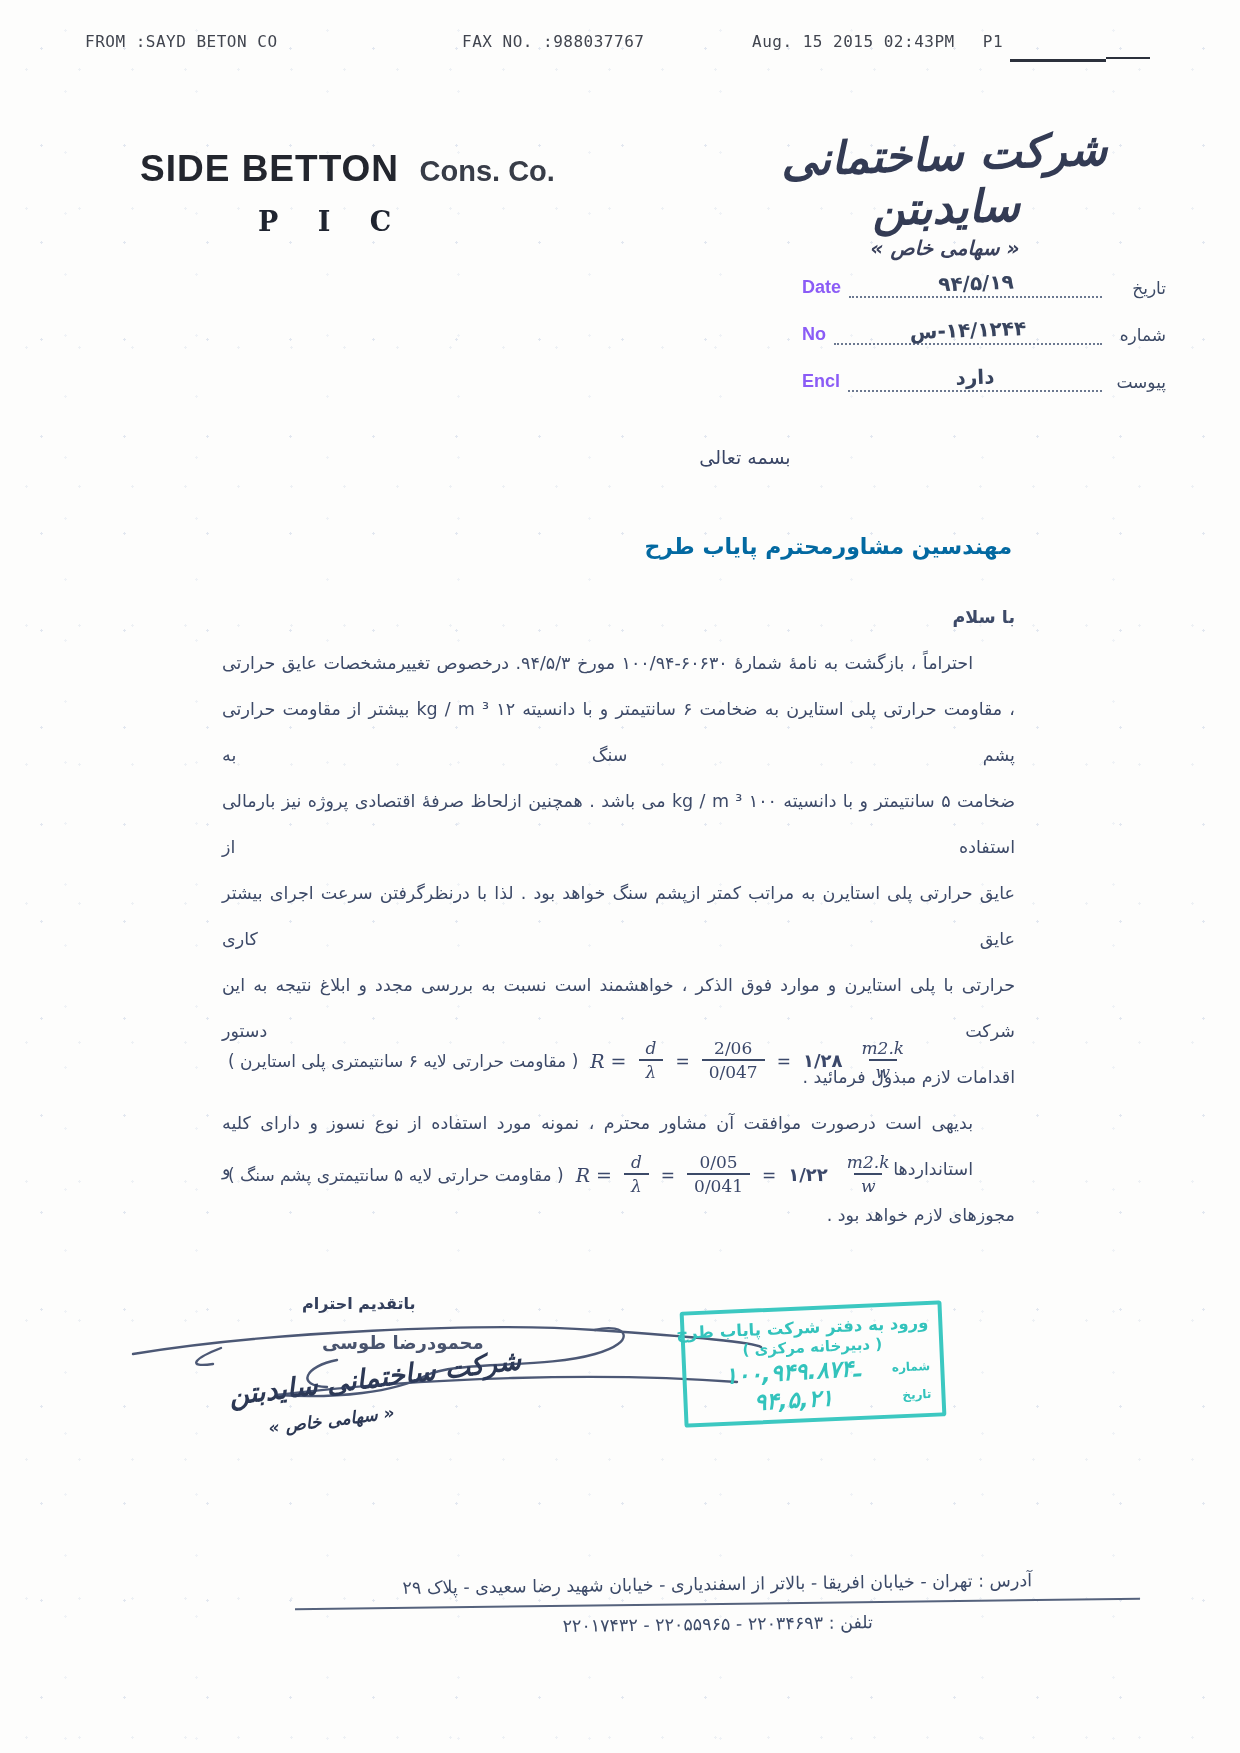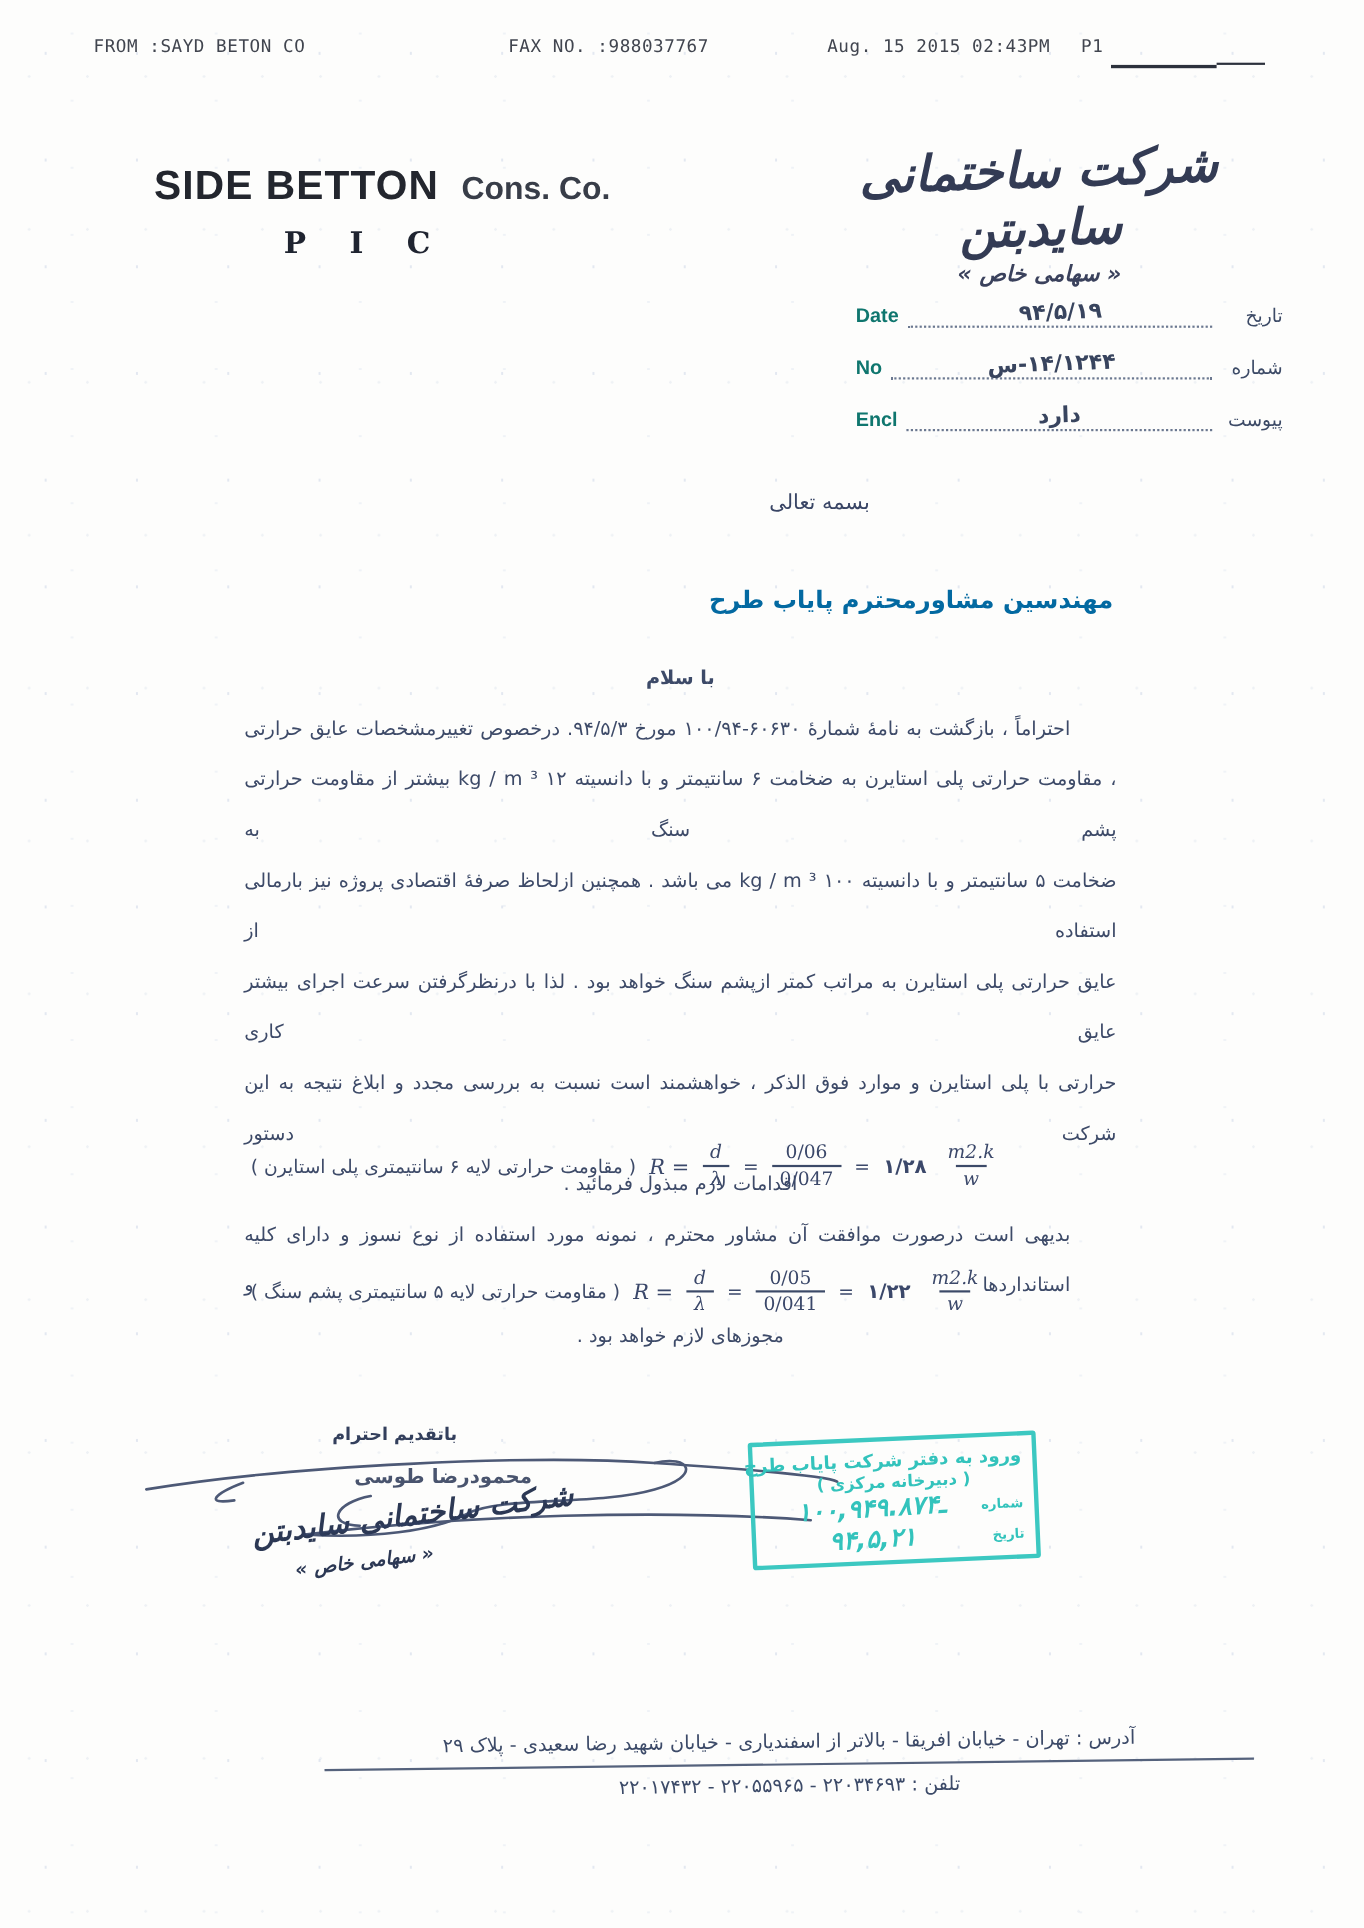--- a/index.html
+++ b/index.html
@@ -23,32 +23,32 @@
   .fax-rule2{background:#2c313c;height:2px;}
   
   .co-en{font-family:"Liberation Sans","DejaVu Sans",sans-serif;white-space:nowrap;}
   .co-en .main{font-size:37px;font-weight:800;letter-spacing:1px;color:#23262e;}
   .co-en .suffix{font-size:29px;font-weight:600;color:#383d48;margin-left:16px;}
   .pic{font-family:"DejaVu Serif",serif;font-weight:700;font-size:27px;letter-spacing:15px;color:#1f2430;}
   .co-fa{font-size:45px;font-weight:700;font-style:italic;color:#333b54;text-align:center;transform:rotate(-2deg);}
   .co-fa-type{font-size:20px;font-weight:700;font-style:italic;color:#3a415c;text-align:center;}
   
   .meta-row{display:flex;align-items:flex-end;gap:8px;height:32px;margin-bottom:15px;}
-  .meta-en{font-size:18px;font-weight:600;color:#0f766e;font-family:"Liberation Sans","DejaVu Sans",sans-serif;}
+  .meta-en{font-size:18px;font-weight:600;color:#8b5cf6;font-family:"Liberation Sans","DejaVu Sans",sans-serif;margin-left:24px;}
   .leader{position:relative;flex:1;border-bottom:2px dotted #6b7890;height:26px;}
   .leader .value{position:absolute;left:50%;bottom:1px;transform:translateX(-50%) rotate(-2deg);
     white-space:nowrap;font-weight:700;font-size:20px;color:#38445e;}
   .meta-fa{font-size:17px;color:#3c4a66;width:56px;text-align:right;}
   
   .center-txt{text-align:center;}
   .b19{font-size:19px;font-weight:400;color:#394565;}
   .title-fa{font-size:22px;font-weight:700;color:#0369a1;text-align:right;}
   .body-fa{font-size:17.5px;line-height:46px;color:#3d4a68;}
   .body-fa .jl{text-align:justify;text-align-last:justify;}
-  .body-fa .rl{text-align:center;}
+  .body-fa .rl{text-align:right;}
   .body-fa .ind{padding-right:42px;}
   .body-fa .bold{font-weight:700;}
   
   .formula{display:flex;align-items:center;gap:12px;font-size:18px;color:#3b486a;}
   .formula .desc{direction:rtl;font-size:17px;color:#3d4a68;white-space:nowrap;}
   .formula .sym{font-family:"DejaVu Serif",serif;font-style:italic;font-size:19px;}
   .formula .op{font-size:17px;}
   .frac{display:inline-flex;flex-direction:column;align-items:center;line-height:1.25;
         font-family:"DejaVu Serif",serif;font-size:17px;}
   .frac .num{padding:0 7px;}
@@ -140,21 +140,21 @@
 
   <div class="abs formula" style="left:228px;top:1038px;">
     <span class="desc">( مقاومت حرارتی لایه ۶ سانتیمتری پلی استایرن )</span>
     <span class="sym">R =</span>
     <span class="frac it">
       <span class="num">d</span>
       <span class="den">λ</span>
     </span>
     <span class="op">=</span>
     <span class="frac">
-      <span class="num">0/06</span>
+      <span class="num">2/06</span>
       <span class="den">0/047</span>
     </span>
     <span class="op">=</span>
     <span class="coef">۱/۲۸</span>
     <span class="frac it">
       <span class="num">m2.k</span>
       <span class="den">w</span>
     </span>
   </div>
 

